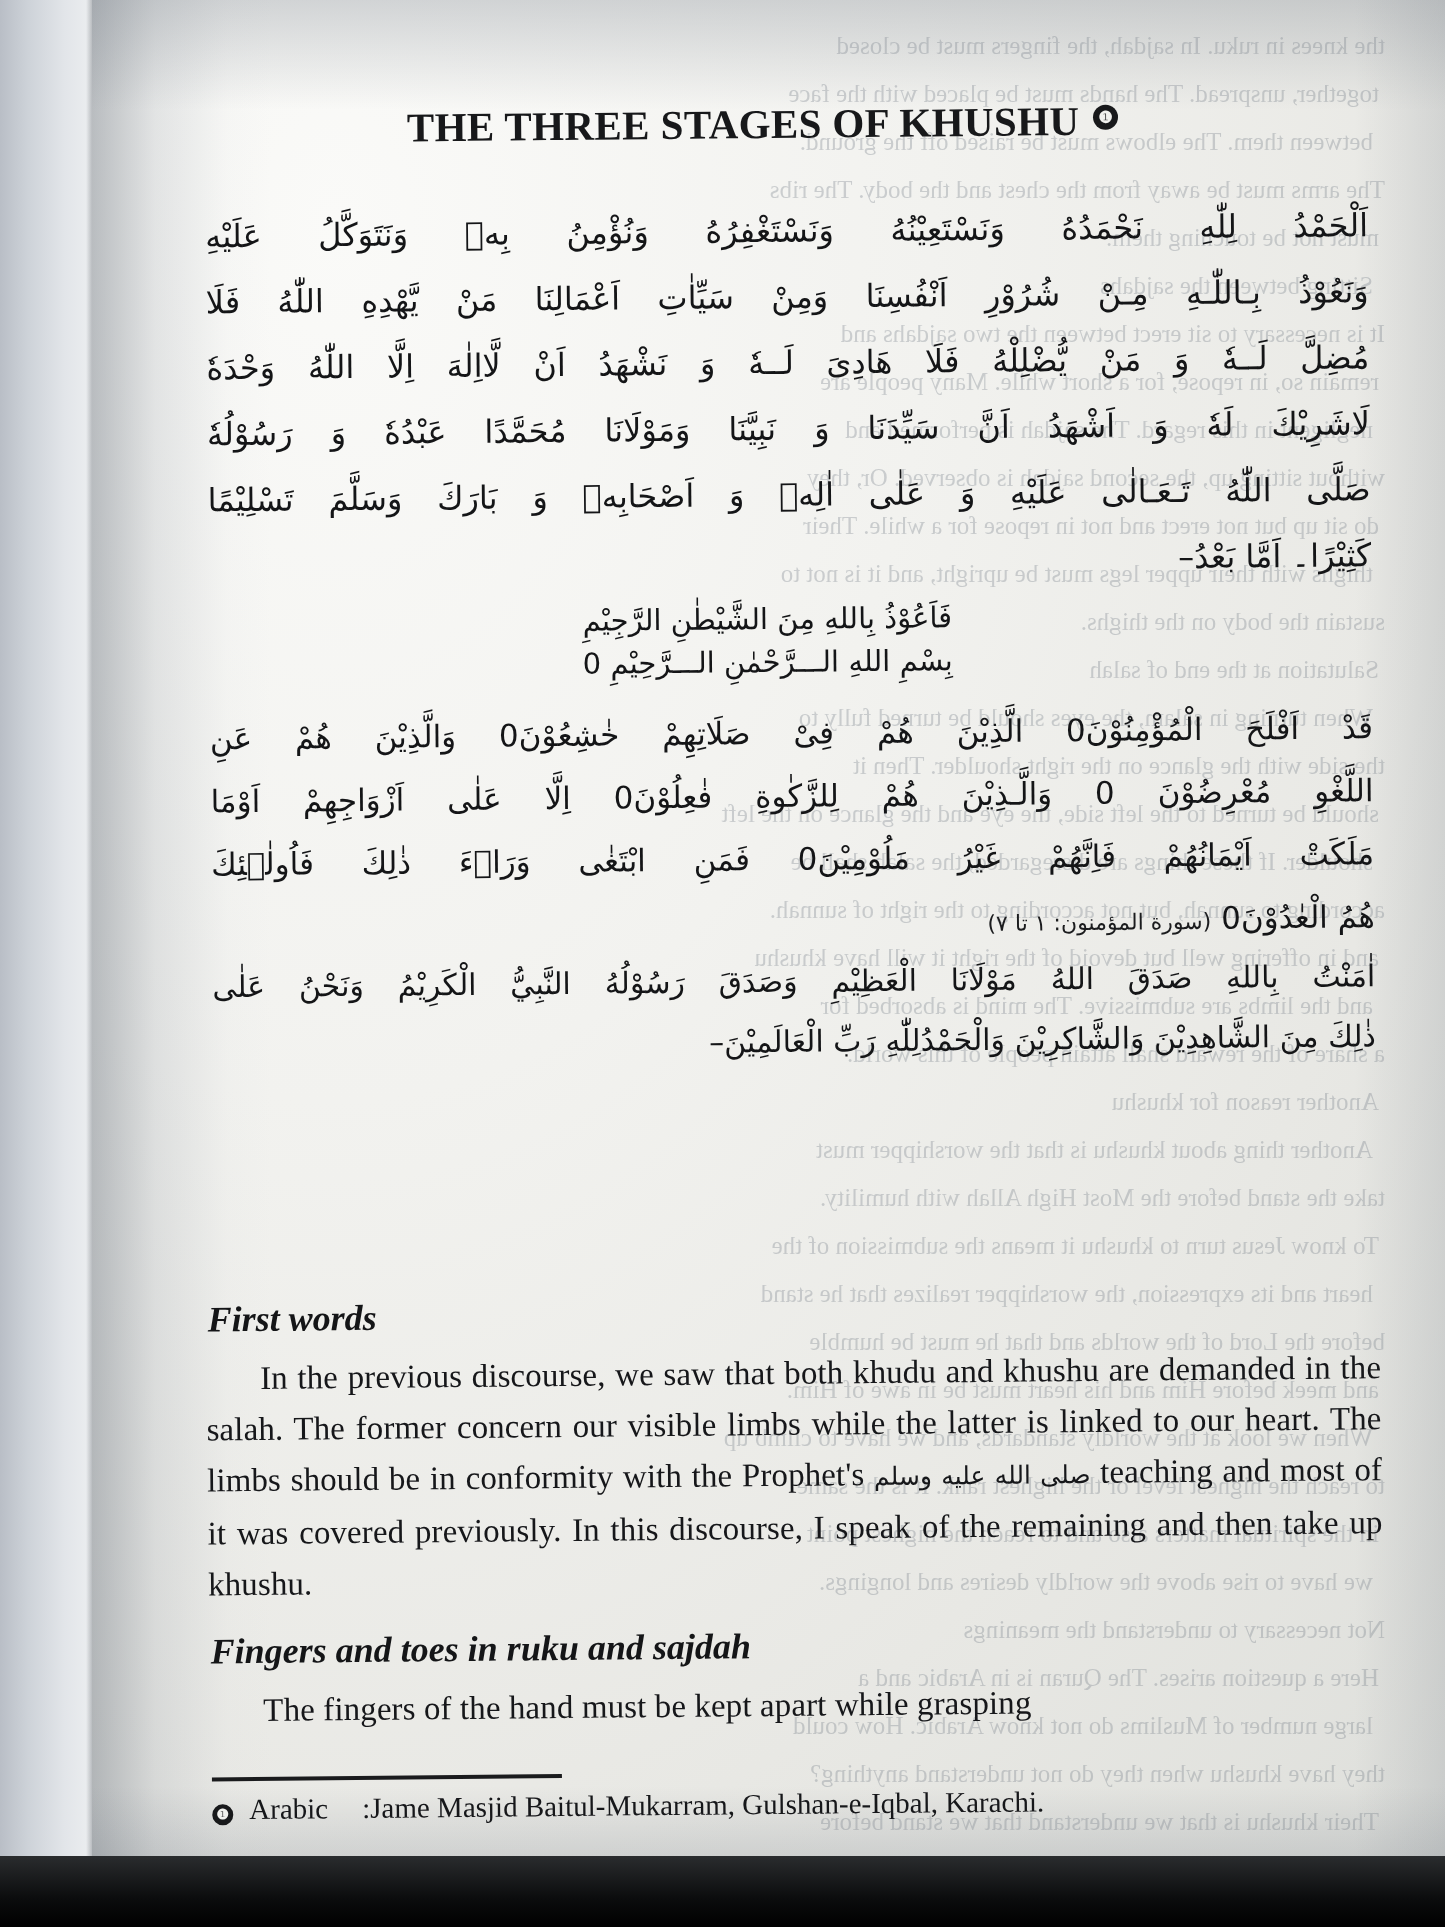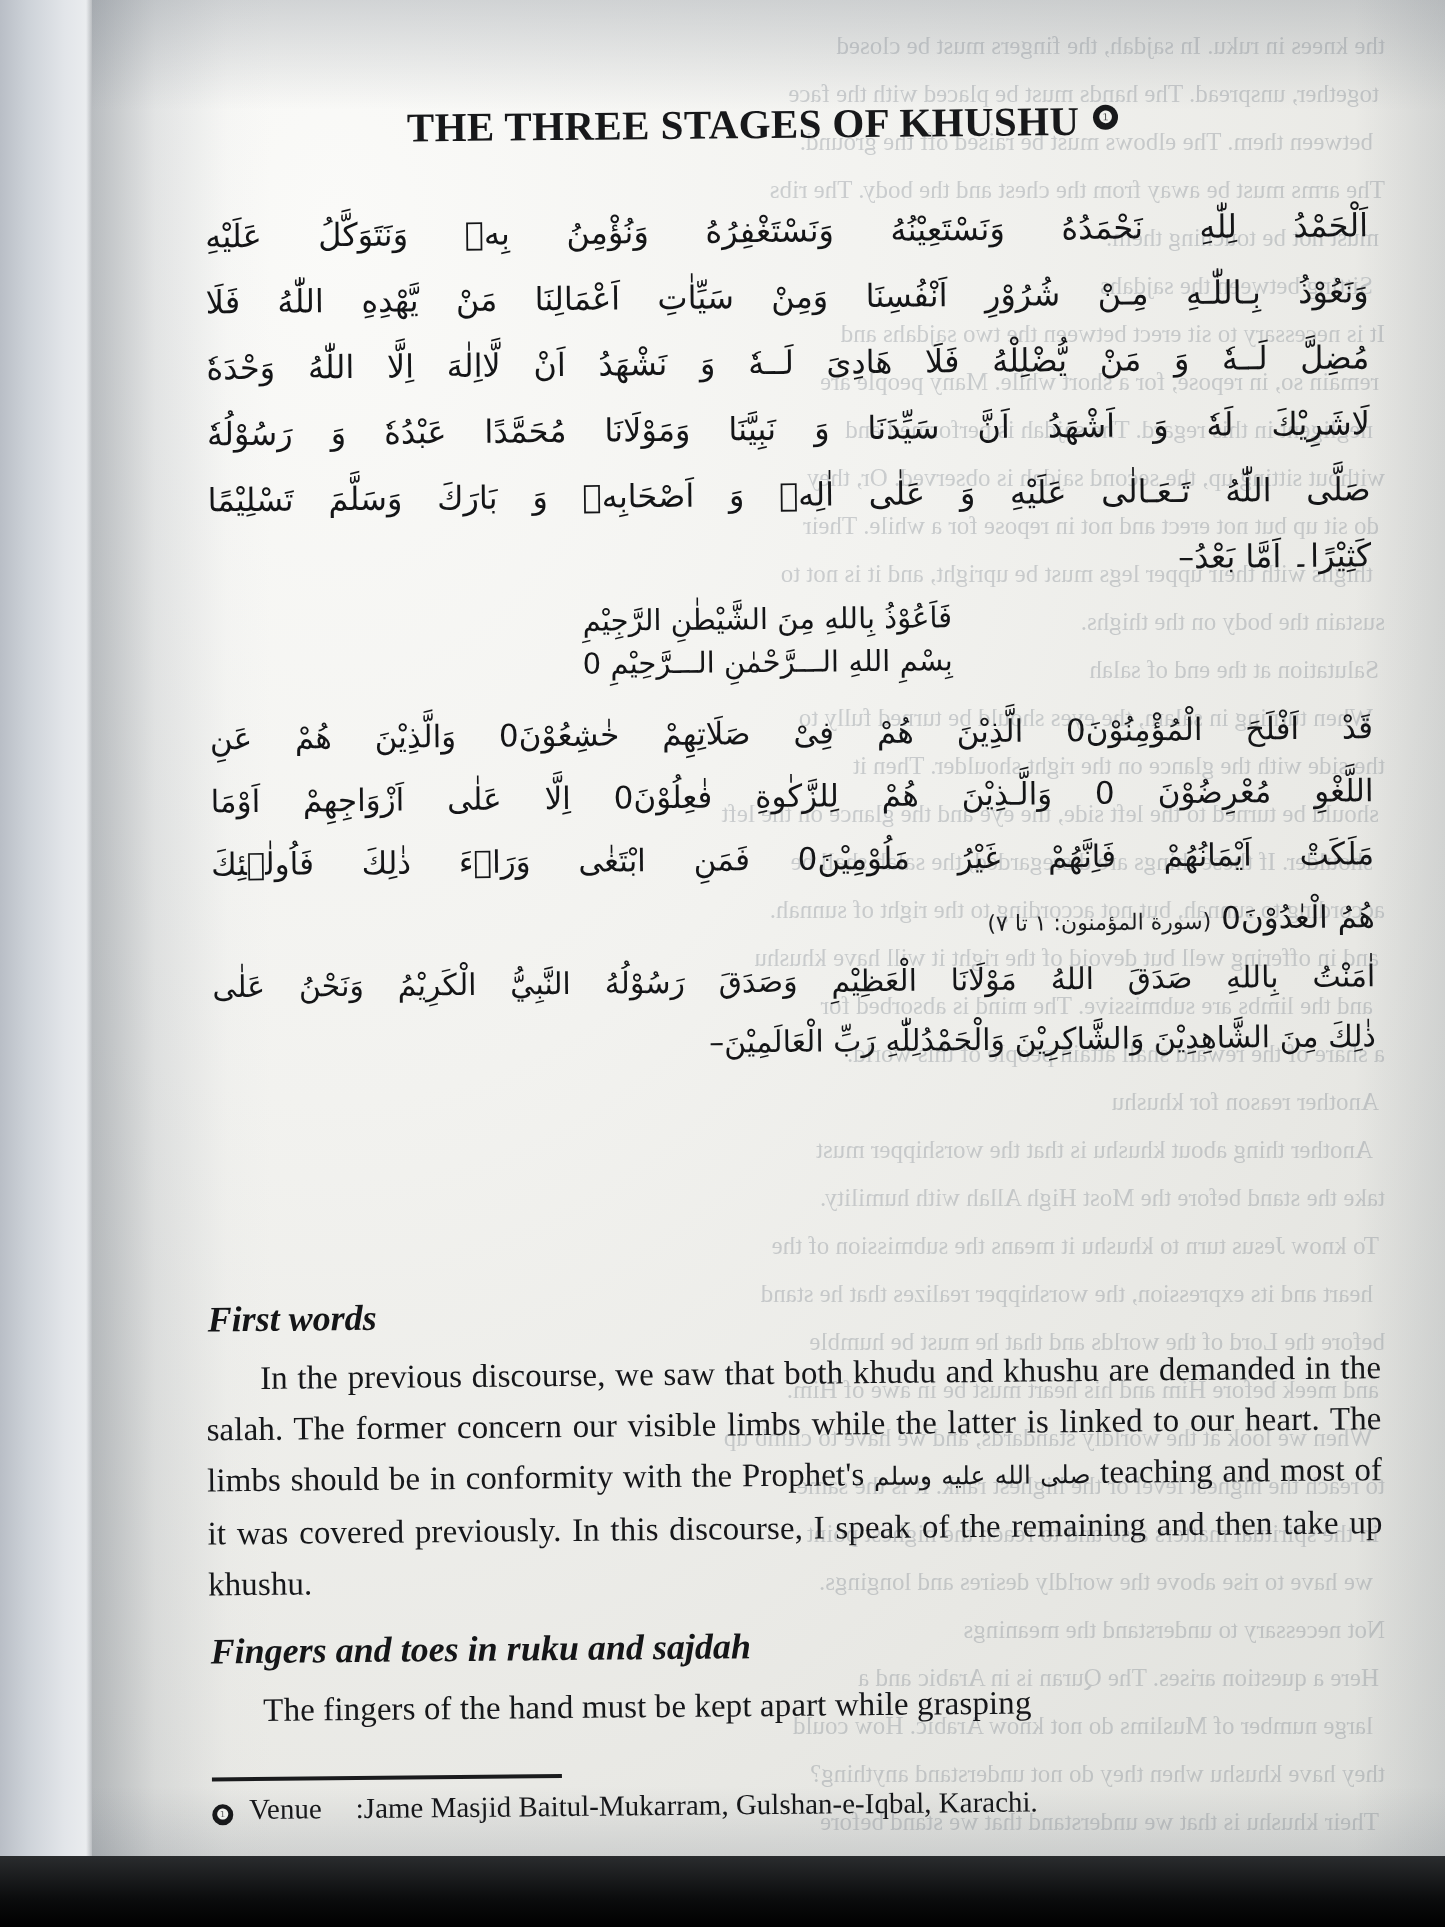--- a/index.html
+++ b/index.html
@@ -289,19 +289,19 @@
         <span class="ar-line" style="text-align-last:right;">ذٰلِكَ مِنَ الشَّاهِدِيْنَ وَالشَّاكِرِيْنَ وَالْحَمْدُلِلّٰهِ رَبِّ الْعَالَمِيْنَ–</span>
       </div>
 
       <div class="eng-heading h-first">First words</div>
       <div class="para p-first"><span>In the previous discourse, we saw that both khudu and khushu are demanded in the salah.  The former concern our visible limbs while the latter is linked to our heart.  The limbs should be in conformity with the Prophet's </span><span class="inline-ar">صلى الله عليه وسلم</span><span> teaching and most of it was covered previously. In this discourse, I speak of the remaining and then take up khushu.</span></div>
 
       <div class="eng-heading h-fingers">Fingers and toes in ruku and sajdah</div>
       <div class="para p-fingers">The fingers of the hand must be kept apart while grasping</div>
 
       <div class="fn-rule"></div>
-      <div class="footnote"><span class="fn-marker">❶</span><span class="fn-label">Venue</span><span>:Jame Masjid Baitul-Mukarram, Gulshan-e-Iqbal, Karachi.</span></div>
+      <div class="footnote"><span class="fn-marker">❶</span><span class="fn-label">Arabic</span><span>:Jame Masjid Baitul-Mukarram, Gulshan-e-Iqbal, Karachi.</span></div>
 
     </div>
   </div>
 
   <div class="page-bottom-dark"></div>
 </div>
 
 </body></html>

